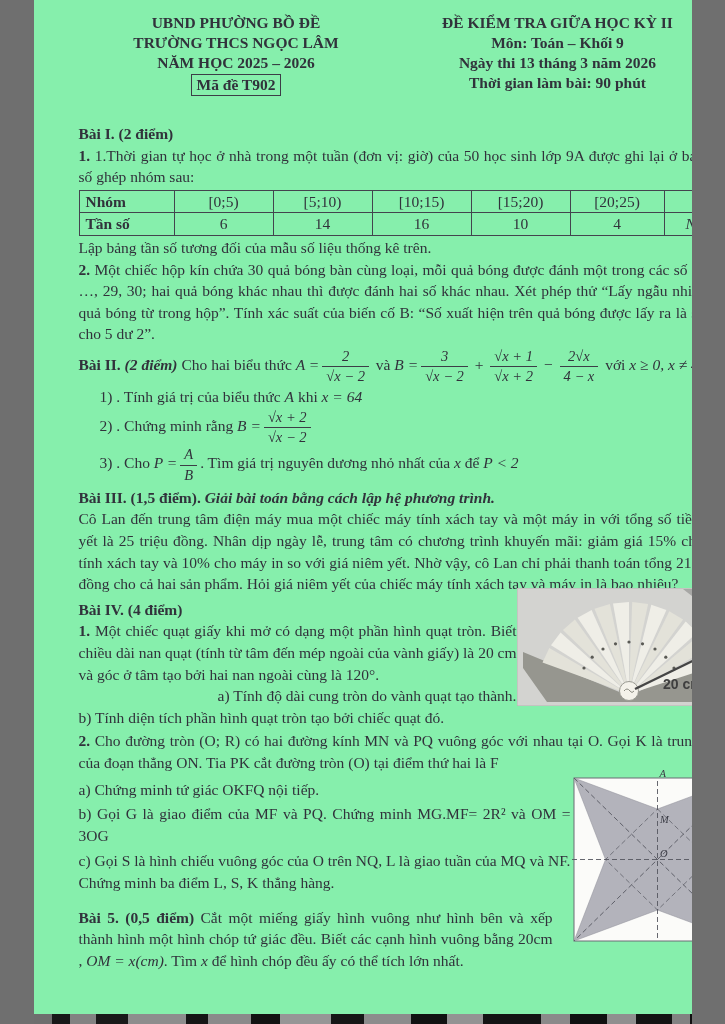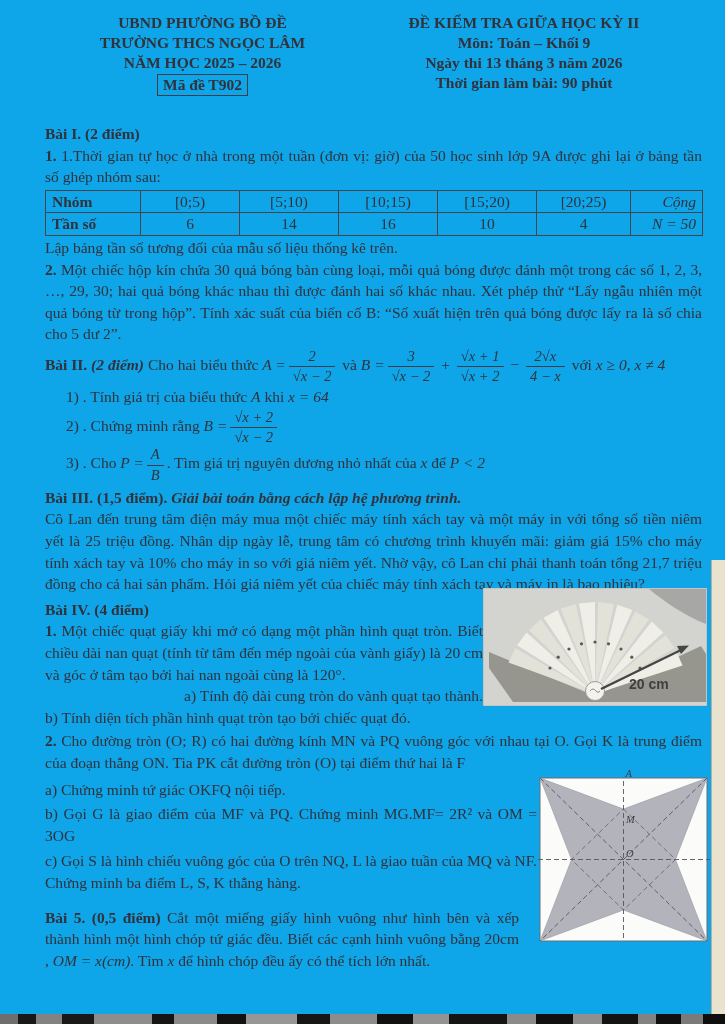--- a/index.html
+++ b/index.html
@@ -1,19 +1,19 @@
 <!DOCTYPE html>
 <html><head>
 <meta charset="utf-8">
 <style>
   * { margin:0; padding:0; box-sizing:border-box; }
   html,body { background:#6f6f6f; }
   .page{
-    position:relative; width:725px; height:1024px; margin:0 auto;
-    background:#0ea5e9; overflow:hidden;
+    position:relative; width:658px; height:1024px; margin:0 auto;
+    background:#86efac; overflow:hidden;
     font-family:"Liberation Serif", serif; color:#31323b;
   }
   
   .hdr-left{ position:absolute; left:50px; top:13px; width:305px; text-align:center;
              font-weight:bold; font-size:15.5px; line-height:20px; }
   .hdr-right{ position:absolute; left:350px; top:13px; width:348px; text-align:center;
               font-weight:bold; font-size:15.5px; line-height:20px; }
   .code-box{ display:inline-block; border:1.5px solid #3c3d47; padding:0 5px; margin-top:1px; }
   .it{ }
   

